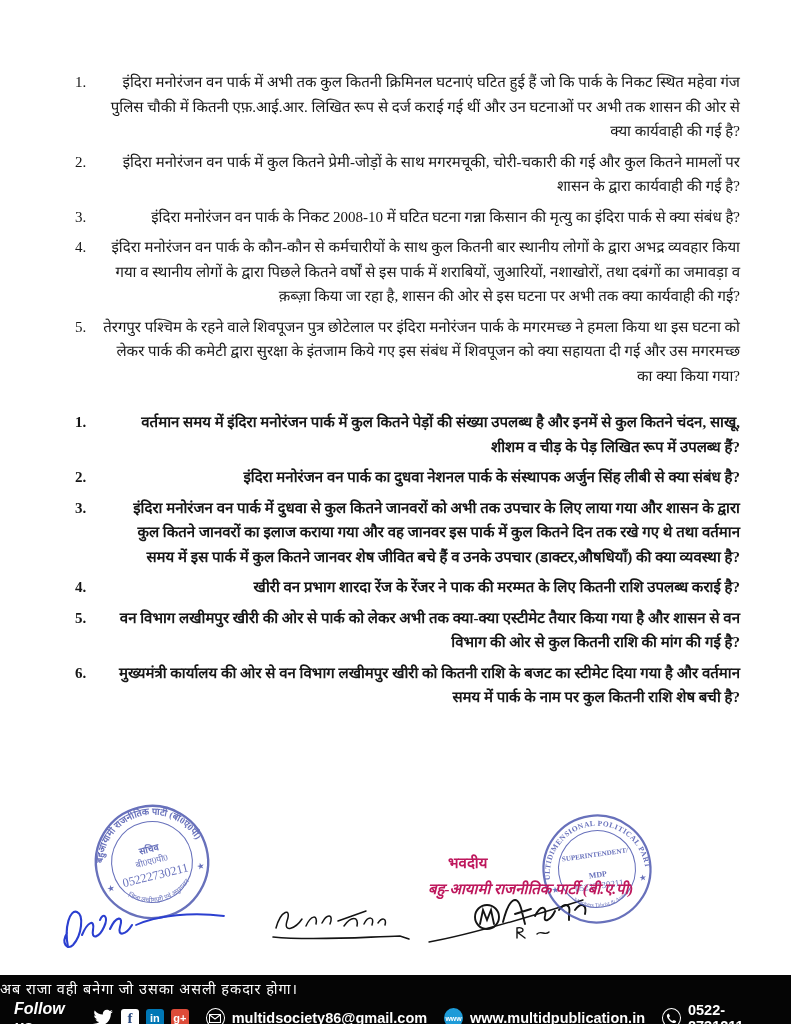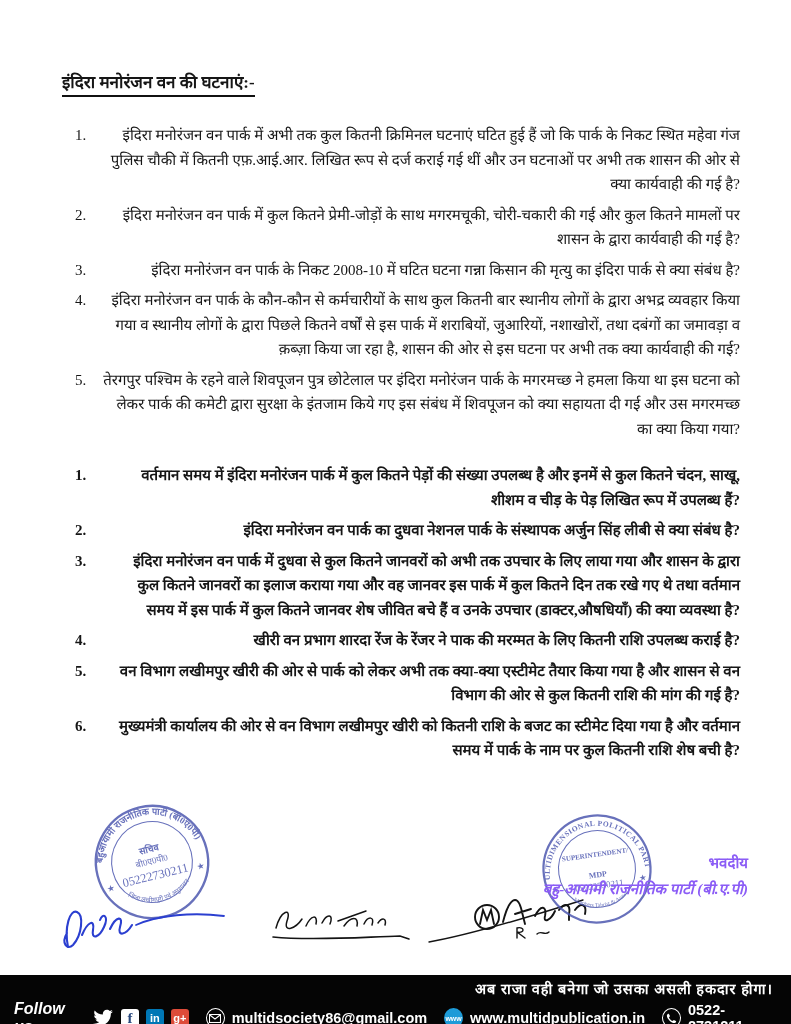--- a/index.html
+++ b/index.html
@@ -36,37 +36,37 @@
   .sec2 .q-list li { padding-left:33px;font-weight:bold; }
 
   
   .sig-area { position:absolute; top:790px; left:0; width:791px; height:185px; }
   .stamp {
     position:absolute;
     opacity:0.85;
   }
   .stamp-left { left:88px; top:8px; transform:rotate(-14deg); }
   .stamp-right { left:536px; top:18px; transform:rotate(-8deg); }
-  .closing { position:absolute; text-align:right; color:#8b5cf6; }
+  .closing { position:absolute; text-align:left; color:#be185d; }
   .closing-line1 { left:448px; top:62px; width:300px; font-size:15px; font-weight:bold; }
   .closing-line2 { left:428px; top:88px; width:320px; font-size:15px; font-weight:bold;font-style:italic; }
   .sig { position:absolute; }
   .sig-left-ink  { left:58px;  top:95px; }
   .sig-center-ink{ left:268px; top:108px; }
   .sig-right-ink { left:425px; top:90px; }
 
   
   .footer {
     position:absolute; left:0; bottom:0; width:791px; height:49px;
     background:#050505; color:#ffffff;
     font-family:"Liberation Sans","DejaVu Sans",sans-serif;
   }
   .footer-slogan {
-    text-align:right; padding:3px 18px 0 0;
-    font-size:14.5px; font-weight:bold; letter-spacing:1px;
+    text-align:left; padding:3px 18px 0 0;
+    font-size:14.5px; font-weight:normal; letter-spacing:1px;
     font-family:"Liberation Serif","DejaVu Serif",serif;
   }
   .footer-row {
     display:flex; align-items:center;
     padding:2px 12px 0 14px; gap:7px;
   }
   .follow-us { font-style:italic; font-weight:bold; font-size:16px; margin-right:3px; }
   .sq-icon {
     width:19px; height:19px; border-radius:3px;
     display:flex; align-items:center; justify-content:center;
@@ -87,21 +87,20 @@
   }
   .footer-text { font-size:14.5px; font-weight:bold; }
   .ml-a { margin-left:10px; }
 </style>
 </head>
 <body>
 
 <div class="doc">
 
   <div class="sec1">
-    <span class="sec-heading">इंदिरा मनोरंजन वन की घटनाएं:-</span>
     <ol class="q-list">
       <li>इंदिरा मनोरंजन वन पार्क में अभी तक कुल कितनी क्रिमिनल घटनाएं घटित हुई हैं जो कि पार्क के निकट स्थित महेवा गंज पुलिस चौकी में कितनी एफ़.आई.आर. लिखित रूप से दर्ज कराई गई थीं और उन घटनाओं पर अभी तक शासन की ओर से क्या कार्यवाही की गई है?</li>
       <li>इंदिरा मनोरंजन वन पार्क में कुल कितने प्रेमी-जोड़ों के साथ मगरमचूकी, चोरी-चकारी की गई और कुल कितने मामलों पर शासन के द्वारा कार्यवाही की गई है?</li>
       <li>इंदिरा मनोरंजन वन पार्क के निकट 2008-10 में घटित घटना गन्ना किसान की मृत्यु का इंदिरा पार्क से क्या संबंध है?</li>
       <li>इंदिरा मनोरंजन वन पार्क के कौन-कौन से कर्मचारीयों के साथ कुल कितनी बार स्थानीय लोगों के द्वारा अभद्र व्यवहार किया गया व स्थानीय लोगों के द्वारा पिछले कितने वर्षों से इस पार्क में शराबियों, जुआरियों, नशाखोरों, तथा दबंगों का जमावड़ा व क़ब्ज़ा किया जा रहा है, शासन की ओर से इस घटना पर अभी तक क्या कार्यवाही की गई?</li>
       <li>तेरगपुर पश्चिम के रहने वाले शिवपूजन पुत्र छोटेलाल पर इंदिरा मनोरंजन पार्क के मगरमच्छ ने हमला किया था इस घटना को लेकर पार्क की कमेटी द्वारा सुरक्षा के इंतजाम किये गए इस संबंध में शिवपूजन को क्या सहायता दी गई और उस मगरमच्छ का क्या किया गया?</li>
     </ol>
   </div>
 
   <div class="sec2">

